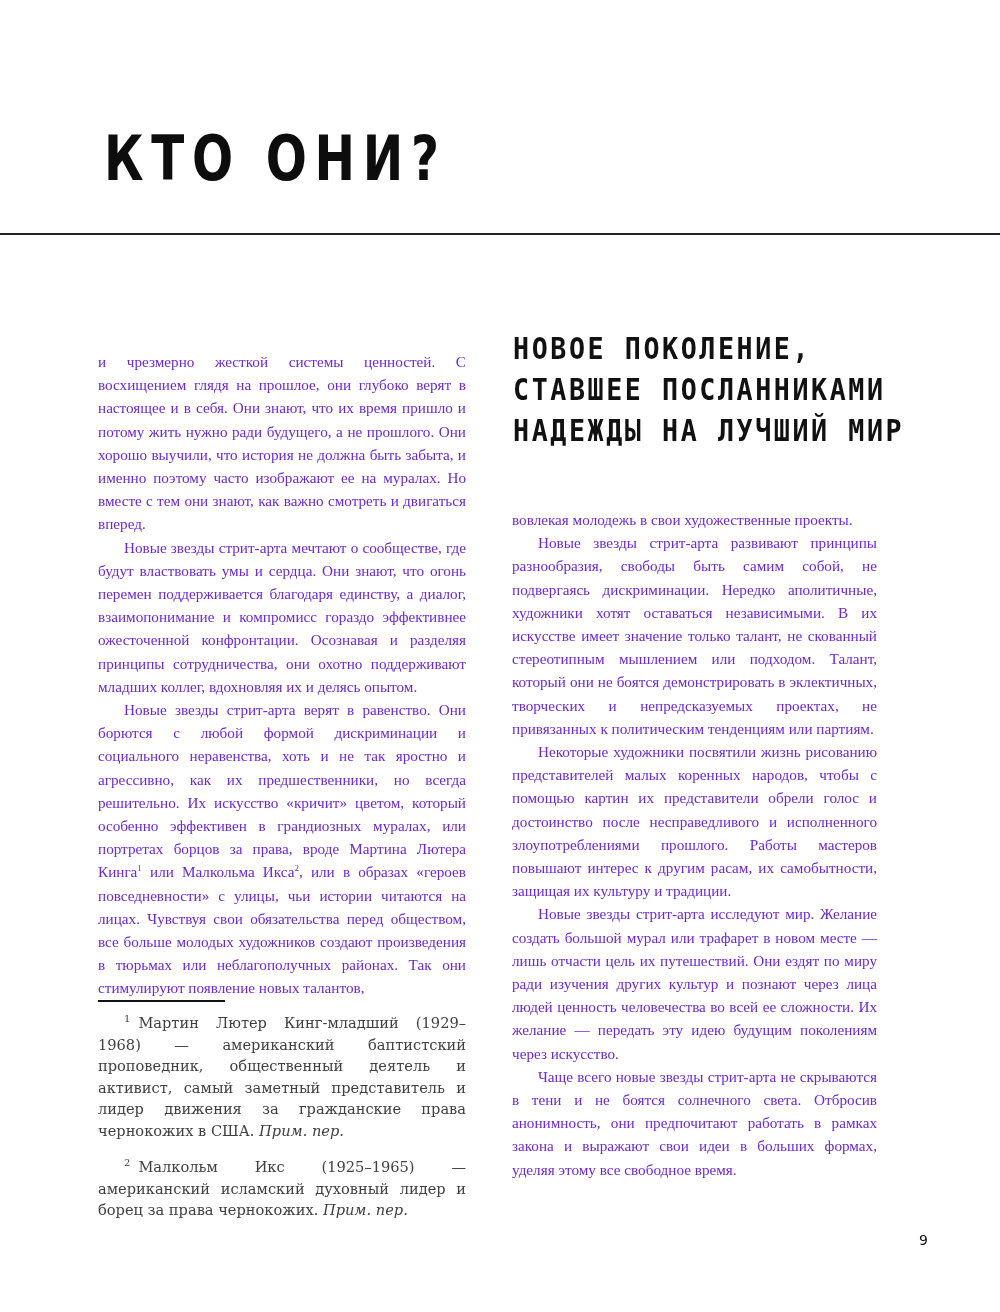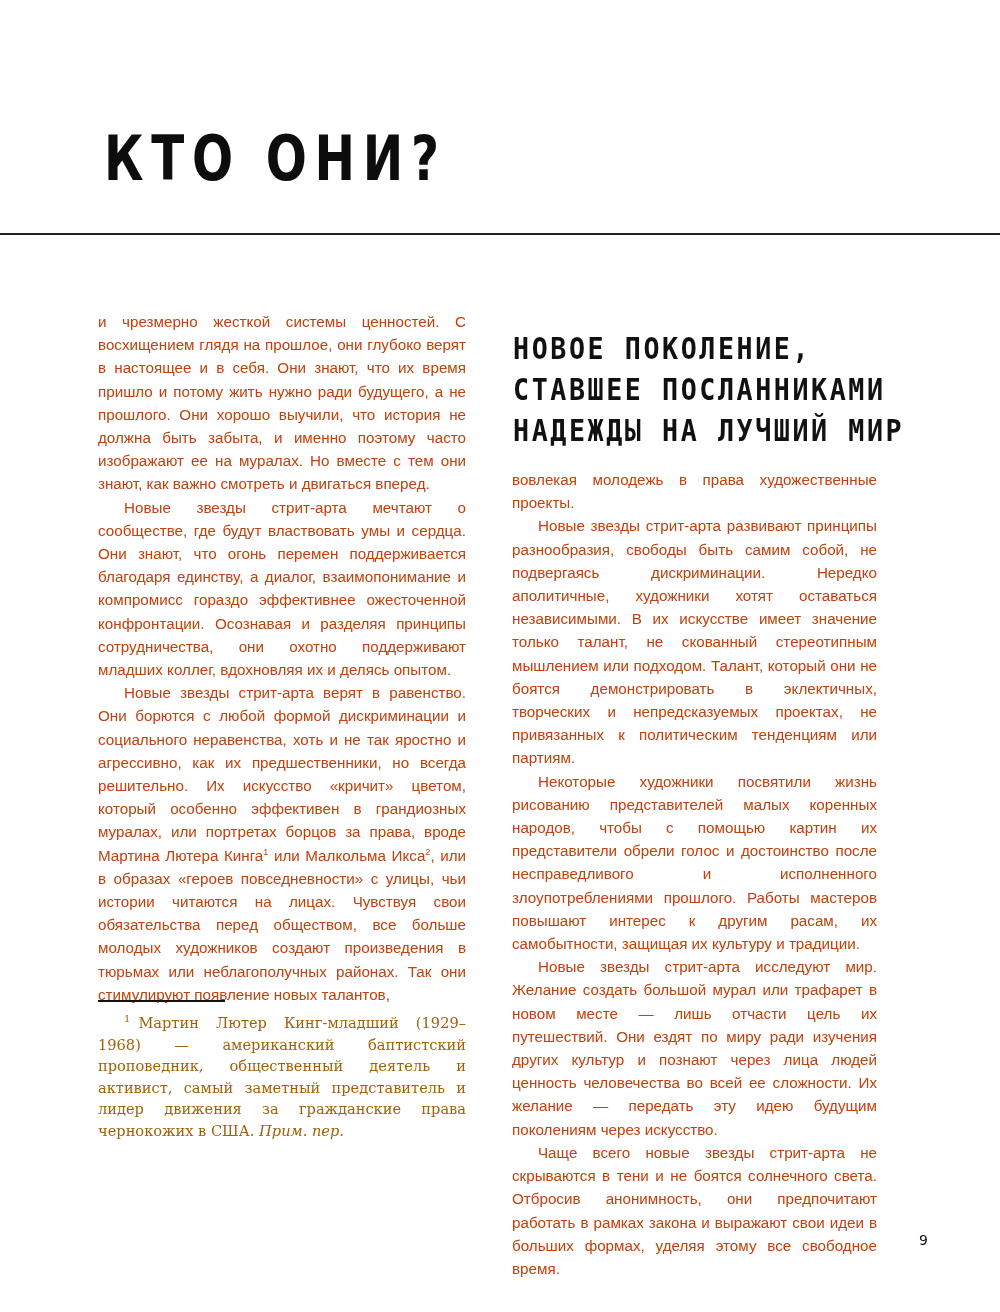--- a/index.html
+++ b/index.html
@@ -32,26 +32,27 @@
       position: absolute;
       left: 0;
       top: 233px;
       width: 1000px;
       height: 2px;
       background: #222;
     }
     .col {
       position: absolute;
       width: 368px;
-      font-family: Liberation Sans, sans-serif;
+      font-family: Liberation Serif, serif;
       font-size: 15.2px;
       line-height: 23.2px;
       text-align: justify;
       hyphens: manual;
-      color: #c2410c;
+      color: #6d28d9;
+      margin-top: 40px;
     }
     .col p {
       margin: 0;
       text-indent: 26px;
     }
     .col p.noindent {
       text-indent: 0;
     }
     .col-left {
       left: 98px;
@@ -95,21 +96,21 @@
     }
     .footnotes {
       position: absolute;
       left: 98px;
       top: 1012px;
       width: 368px;
       font-family: "DejaVu Serif", serif;
       font-size: 14.6px;
       line-height: 21.5px;
       text-align: justify;
-      color: #a16207;
+      color: #404040;
     }
     .footnotes p {
       margin: 0 0 15px 0;
       text-indent: 26px;
     }
     .footnotes .fn-num {
       font-size: 10px;
       vertical-align: super;
       line-height: 0;
       margin-right: 8px;
@@ -138,26 +139,27 @@
   <p><span>Новые звезды стрит-арта верят в равенство. Они борются с любой формой дискриминации и социального неравенства, хоть и не так яростно и агрессивно, как их предшественники, но всегда решительно. Их искусство «кричит» цветом, который особенно эффективен в грандиозных муралах, или портретах борцов за права, вроде Мартина Лютера Кинга</span><sup>1</sup><span> или Малкольма Икса</span><sup>2</sup><span>, или в образах «героев повседневности» с улицы, чьи истории читаются на лицах. Чувствуя свои обязательства перед обществом, все больше молодых художников создают произведения в тюрьмах или неблагополучных районах. Так они стимулируют появление новых талантов,</span></p>
 </div>
 
 <div class="pullquote">
   <span>НОВОЕ ПОКОЛЕНИЕ,</span>
   <span>СТАВШЕЕ ПОСЛАННИКАМИ</span>
   <span>НАДЕЖДЫ НА ЛУЧШИЙ МИР</span>
 </div>
 
 <div class="col col-right">
-  <p class="noindent">вовлекая молодежь в права художественные проекты.</p>
+  <p class="noindent">вовлекая молодежь в свои художественные проекты.</p>
   <p>Новые звезды стрит-арта развивают принципы разнообразия, свободы быть самим собой, не подвергаясь дискриминации. Нередко аполитичные, художники хотят оставаться независимыми. В их искусстве имеет значение только талант, не скованный стереотипным мышлением или подходом. Талант, который они не боятся демонстрировать в эклектичных, творческих и непредсказуемых проектах, не привязанных к политическим тенденциям или партиям.</p>
   <p>Некоторые художники посвятили жизнь рисованию представителей малых коренных народов, чтобы с помощью картин их представители обрели голос и достоинство после несправедливого и исполненного злоупотреблениями прошлого. Работы мастеров повышают интерес к другим расам, их самобытности, защищая их культуру и традиции.</p>
   <p>Новые звезды стрит-арта исследуют мир. Желание создать большой мурал или трафарет в новом месте — лишь отчасти цель их путешествий. Они ездят по миру ради изучения других культур и познают через лица людей ценность человечества во всей ее сложности. Их желание — передать эту идею будущим поколениям через искусство.</p>
   <p>Чаще всего новые звезды стрит-арта не скрываются в тени и не боятся солнечного света. Отбросив анонимность, они предпочитают работать в рамках закона и выражают свои идеи в больших формах, уделяя этому все свободное время.</p>
 </div>
 
 <div class="footnote-rule"></div>
 
 <div class="footnotes">
   <p><span class="fn-num">1</span><span>Мартин Лютер Кинг-младший (1929–1968) — американский баптистский проповедник, общественный деятель и активист, самый заметный представитель и лидер движения за гражданские права чернокожих в США. </span><em>Прим. пер.</em></p>
+  <p><span class="fn-num">2</span><span>Малкольм Икс (1925–1965) — американский исламский духовный лидер и борец за права чернокожих. </span><em>Прим. пер.</em></p>
 </div>
 
 <div class="page-number">9</div>
 
 </body></html>

